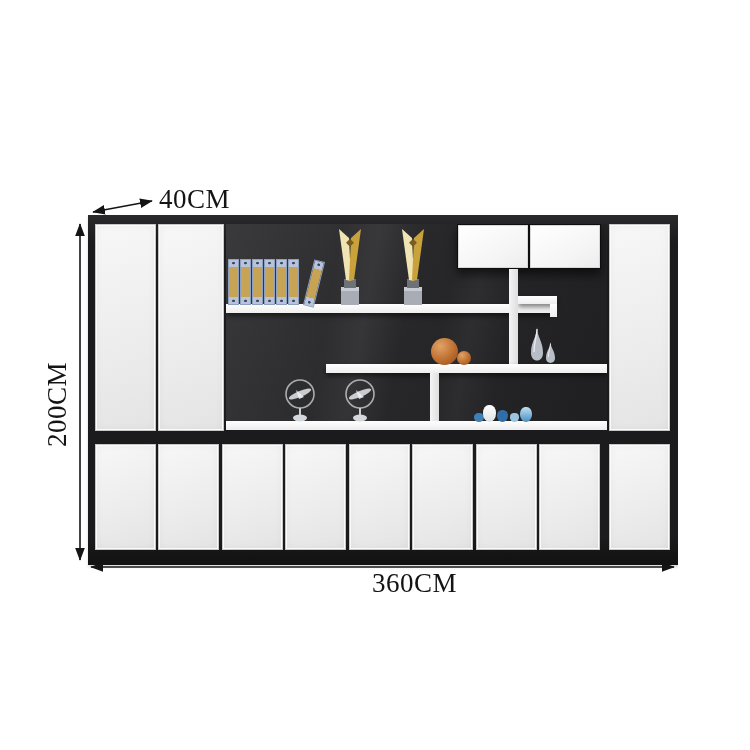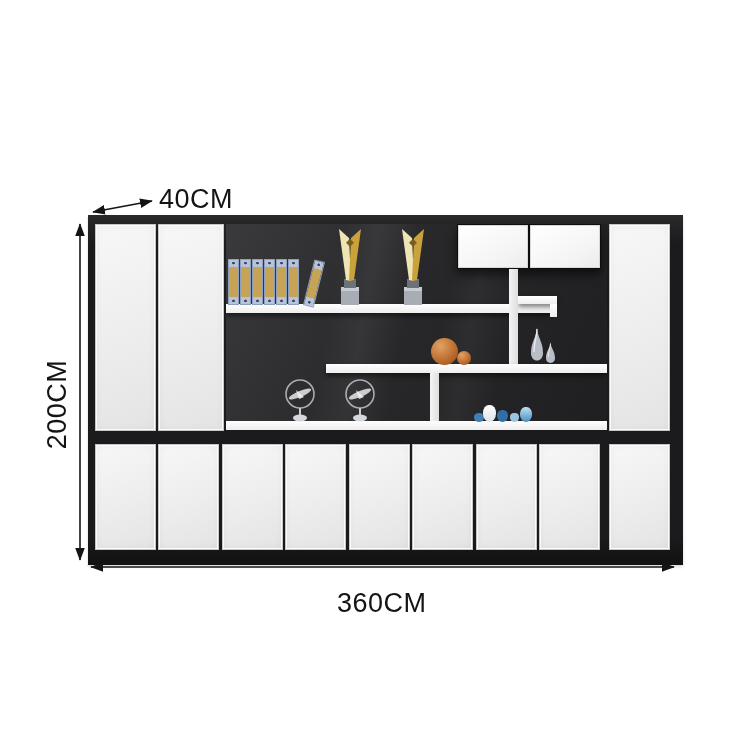--- a/index.html
+++ b/index.html
@@ -1,25 +1,25 @@
 <!DOCTYPE html>
 <html style="--background: #ffffff; --annotation: #141414; --frame: #1b1b1d; --door: #efefef; --display-bg: #28282a; --shelf: #fafafa; --binder-blue: #b7c3da; --binder-tan: #c7a355; --trophy-gold: #c9a23c; --ball-orange: #bd6e30; --decor-blue: #4a8ec2;"><head>
 <meta charset="utf-8">
 <style>
   html,body{margin:0;padding:0;background:#fff;}
-  .stage{position:relative;width:750px;height:750px;background:var(--background,#fff);
-         font-family:Liberation Sans, sans-serif;overflow:hidden;border-radius:24px;}
+  .stage{position:relative;width:678px;height:750px;background:var(--background,#fff);
+         font-family:Liberation Serif, serif;overflow:hidden;border-radius:24px;}
 
   
   .dim-overlay{position:absolute;left:0;top:0;width:750px;height:750px;z-index:6;pointer-events:none;}
   .dim-label{position:absolute;color:var(--annotation,#141414);font-size:27px;font-weight:500;
              letter-spacing:.5px;white-space:nowrap;z-index:7;}
   .lbl-depth{left:159px;top:184px;}
   .lbl-height{left:-28px;top:389px;width:170px;text-align:center;transform:rotate(-90deg);}
-  .lbl-width{left:337px;top:588px;width:120px;text-align:left;}
+  .lbl-width{left:337px;top:568px;width:120px;text-align:right;}
 
   
   .cabinet{position:absolute;left:88px;top:215px;width:595px;height:350px;
            background:linear-gradient(180deg,#2a2a2c 0%,#1b1b1d 8%,#1b1b1d 92%,#111 100%);
            box-shadow:0 2px 3px rgba(0,0,0,.15);}
   .door{position:absolute;background:linear-gradient(160deg,#f7f7f7 0%,#ededed 55%,#e4e4e4 100%);
         border:1px solid #c6c6c6;box-shadow:inset 0 0 0 1px #fbfbfb, inset 0 0 8px rgba(0,0,0,.05);
         box-sizing:border-box;}
   
   .ul1{left:7px;top:9px;width:61px;height:207px;}

